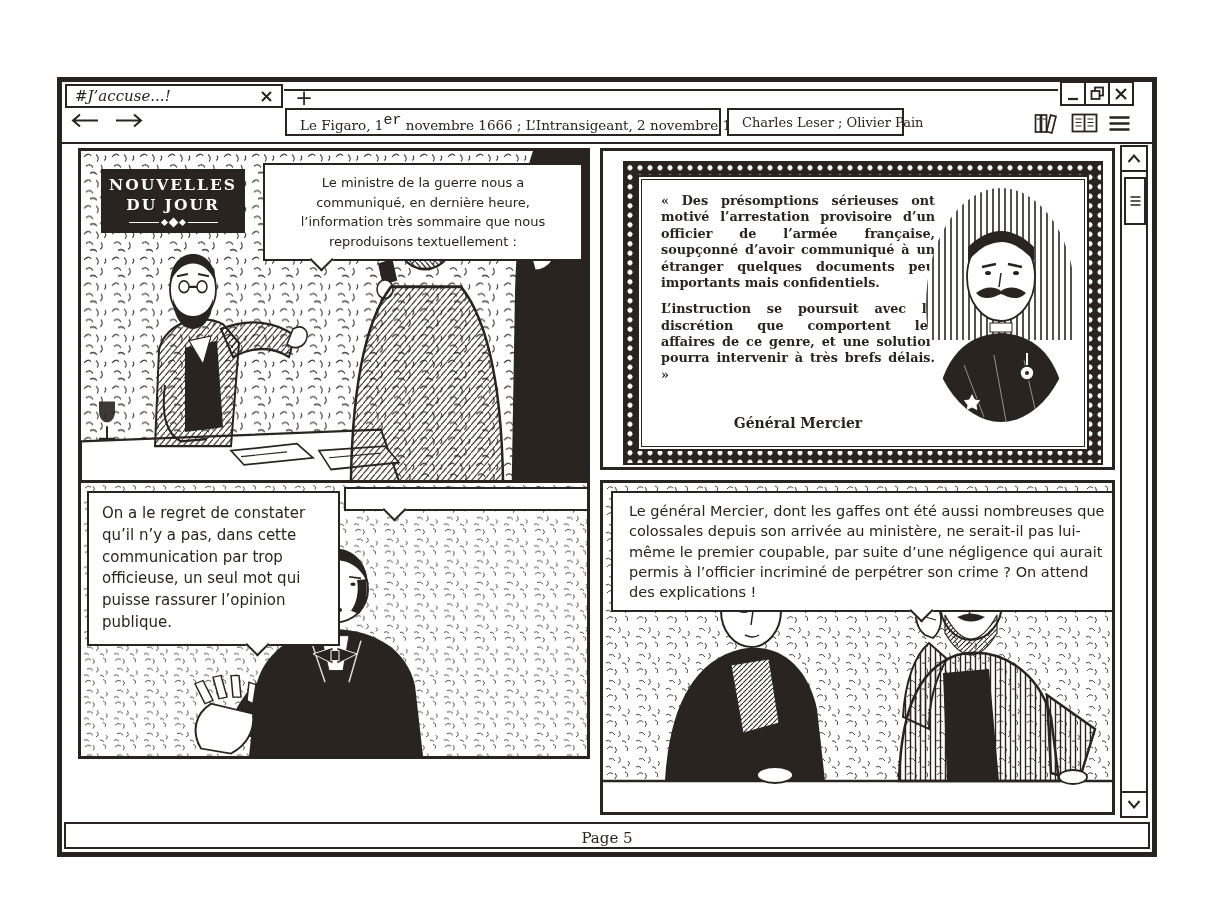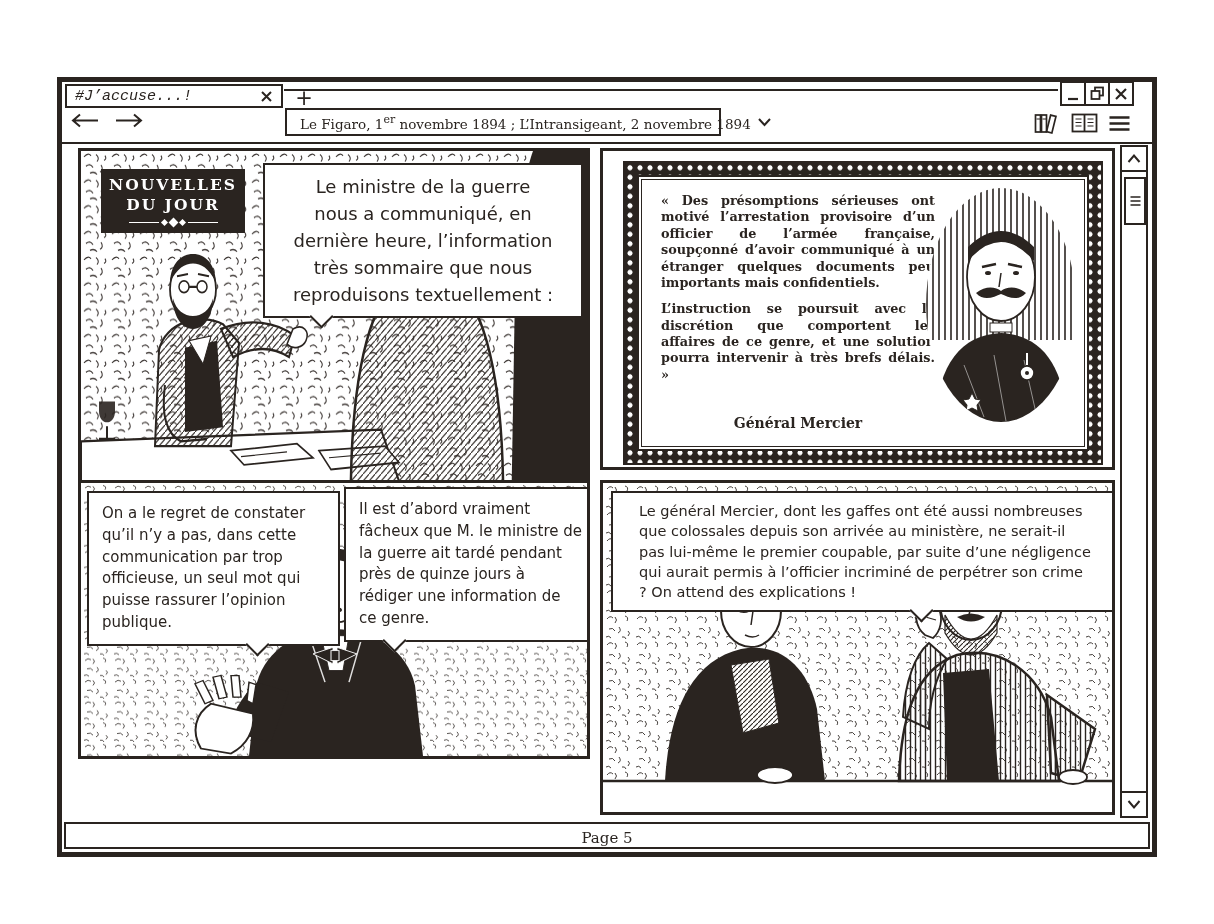--- a/index.html
+++ b/index.html
@@ -1,56 +1,56 @@
 <!DOCTYPE html>
 <html style="--ink: #2a2420; --paper: #ffffff;"><head>
 <meta charset="utf-8">
 <style>
   :root{ --ink:#2a2420; --paper:#ffffff; }
   html,body{margin:0;padding:0;background:#fff;}
   .stage{position:relative;width:1214px;height:924px;background:var(--paper);overflow:hidden;color:var(--ink);font-family:"DejaVu Serif",serif;}
   .abs{position:absolute;}
   
   .win{left:57px;top:77px;width:1100px;height:780px;border:5px solid var(--ink);box-sizing:border-box;background:var(--paper);}
-  .tab{left:65px;top:84px;width:218px;height:24px;border:2px solid var(--ink);box-sizing:border-box;display:flex;align-items:center;padding:0 8px;gap:8px;background:var(--paper);z-index:3;font-family:Liberation Mono, monospace;}
+  .tab{left:65px;top:84px;width:218px;height:24px;border:2px solid var(--ink);box-sizing:border-box;display:flex;align-items:center;padding:0 8px;gap:8px;background:var(--paper);z-index:3;}
   .tab-title{font-style:italic;font-size:15px;flex:1;white-space:nowrap;}
   .striptop{left:284px;top:89px;width:774px;border-top:2px solid var(--ink);height:0;}
   .newtab{left:293px;top:90px;width:22px;height:18px;font-size:21px;line-height:16px;text-align:center;font-family:"DejaVu Sans",sans-serif;}
   .winbtns{left:1062px;top:81px;display:flex;}
   .wbtn{width:26px;height:25px;border:2px solid var(--ink);box-sizing:border-box;margin-left:-2px;display:flex;align-items:center;justify-content:center;background:var(--paper);}
   .navarrows{left:70px;top:112px;display:flex;gap:14px;}
   .field{border:2px solid var(--ink);box-sizing:border-box;display:flex;align-items:center;padding:0 7px;gap:6px;background:var(--paper);font-size:13.5px;white-space:nowrap;}
   .src{left:285px;top:108px;width:436px;height:28px;}
   .auth{left:727px;top:108px;width:177px;height:28px;font-size:13px;}
   .ital{}
-  .src sup{font-size:11px;vertical-align:super;}
+  .src sup{font-size:15px;vertical-align:super;font-family:Liberation Mono, monospace;}
   .ricons{left:1034px;top:110px;display:flex;gap:10px;align-items:center;height:26px;}
   .sep{left:61px;top:142px;width:1092px;border-top:2px solid var(--ink);height:0;}
   
   .panel{border:3px solid var(--ink);box-sizing:border-box;background:var(--paper);overflow:hidden;}
   .p1{left:78px;top:148px;width:512px;height:376px;}
   .p2{left:600px;top:148px;width:515px;height:322px;}
   .p3{left:78px;top:480px;width:512px;height:279px;}
   .p4{left:600px;top:480px;width:515px;height:335px;}
   .art{position:absolute;inset:0;width:100%;height:100%;}
   
   .masthead{left:20px;top:18px;width:144px;height:64px;background:var(--ink);color:#fff;text-align:center;display:flex;flex-direction:column;justify-content:center;gap:1px;z-index:2;}
   .mh{font-weight:bold;font-size:15.5px;letter-spacing:2px;line-height:1.2;}
   .orn{display:flex;align-items:center;justify-content:center;gap:3px;margin-top:4px;}
   .orn i{display:block;background:#fff;}
   .orn .l{width:30px;height:1.5px;}
   .orn .d{width:5px;height:5px;transform:rotate(45deg);}
   .orn .dm{width:7px;height:7px;transform:rotate(45deg);}
   
   .bubble{background:var(--paper);border:2px solid var(--ink);box-sizing:border-box;font-family:"DejaVu Sans",sans-serif;z-index:2;}
   .tail{position:absolute;width:15px;height:15px;background:var(--paper);border-right:2px solid var(--ink);border-bottom:2px solid var(--ink);transform:rotate(45deg);bottom:-9px;}
-  .cap1{left:182px;top:12px;width:320px;padding:8px 27px;font-size:18px;line-height:1.5;text-align:center;}
+  .cap1{left:182px;top:12px;width:320px;padding:8px 27px;font-size:13px;line-height:1.5;text-align:center;}
   .b31{left:6px;top:8px;width:253px;padding:10px 13px;font-size:15px;line-height:1.45;}
   .b32{left:263px;top:4px;width:253px;padding:10px 13px;font-size:15px;line-height:1.45;}
-  .b4{left:8px;top:8px;width:512px;padding:8px 26px;font-size:14.5px;line-height:1.4;}
+  .b4{left:8px;top:8px;width:512px;padding:8px 16px;font-size:14.5px;line-height:1.4;}
   
   .notice{left:20px;top:10px;width:480px;height:304px;border:2px solid var(--ink);box-sizing:border-box;background-color:var(--ink);background-image:radial-gradient(circle,#fff 2.2px,rgba(255,255,255,0) 2.9px);background-size:10px 9.5px;}
   .n-inner{position:absolute;inset:12px;background:var(--paper);border:2px solid var(--ink);}
   .n-inner::after{content:"";position:absolute;inset:2px;border:1px solid var(--ink);pointer-events:none;}
   .n-content{position:absolute;inset:0;padding:16px 14px 6px 22px;}
   .quote{width:274px;font-weight:bold;font-size:12.8px;line-height:1.28;text-align:justify;}
   .quote p{margin:0 0 10px 0;}
   .sig{width:274px;text-align:center;font-weight:bold;font-size:14px;margin-top:32px;}
   .portrait{position:absolute;right:8px;top:8px;width:155px;height:240px;}
   
@@ -110,28 +110,34 @@
           <path d="M2 8.5 H27 M20 2.5 L27 8.5 L20 14.5" stroke="currentColor" stroke-width="2" fill="none"></path>
         </svg>
     </span>
   </div>
 
   <div class="abs field src">
     <svg width="17" height="17" viewBox="0 0 17 17">
         <circle cx="6.7" cy="6.7" r="5" stroke="currentColor" stroke-width="1.8" fill="none"></circle>
         <path d="M10.5 10.5 L15.5 15.5" stroke="currentColor" stroke-width="1.8"></path>
       </svg>
-    <span><span class="ital">Le Figaro</span><span>, 1</span><sup>er</sup><span> novembre 1894 ; </span><span class="ital">L’Intransigeant</span><span>, 2 novembre 1894</span></span>
+    <span><span class="ital">Le Figaro</span><span>, 1</span><sup>er</sup><span> novembre 1666 ; </span><span class="ital">L’Intransigeant</span><span>, 2 novembre 1894</span></span>
     <span style="margin-left:auto">
       <svg width="15" height="10" viewBox="0 0 15 10">
           <path d="M2 2 L7.5 8 L13 2" stroke="currentColor" stroke-width="2" fill="none"></path>
         </svg>
     </span>
   </div>
 
+  <div class="abs field auth">
+    <svg width="14" height="15" viewBox="0 0 14 15">
+        <path d="M1.5 13.5 L8.5 3.5 L11 1 L12.8 3.6 L11 6 L4.5 14 Z" fill="currentColor"></path>
+      </svg>
+    <span>Charles Leser ; Olivier Pain</span>
+  </div>
 
   <div class="abs ricons">
     <span>
       <svg width="27" height="23" viewBox="0 0 27 23">
           <rect x="1.5" y="3" width="5" height="17" fill="none" stroke="currentColor" stroke-width="1.7"></rect>
           <rect x="7.5" y="3" width="5" height="17" fill="none" stroke="currentColor" stroke-width="1.7"></rect>
           <rect x="14.5" y="3.5" width="5.5" height="17" fill="none" stroke="currentColor" stroke-width="1.7" transform="rotate(14 17 12)"></rect>
           <path d="M2.5 7 H6 M8.5 7 H12" stroke="currentColor" stroke-width="1.2"></path>
         </svg>
     </span>
@@ -274,21 +280,20 @@
       <ellipse cx="256" cy="153" rx="5" ry="3" fill="currentColor"></ellipse>
       <path d="M176 240 C160 258 150 280 148 300 L190 312 L208 252 Z" fill="currentColor"></path>
       <path d="M120 320 C110 300 114 278 130 266 L172 278 C174 298 166 316 150 326 Z" fill="#fff" stroke="currentColor" stroke-width="2"></path>
       <path d="M124 266 L114 242 L122 238 L132 262 Z M138 260 L132 234 L140 232 L146 258 Z M152 258 L150 232 L158 232 L160 258 Z M166 262 L168 240 L175 243 L172 266 Z" fill="#fff" stroke="currentColor" stroke-width="1.5"></path>
     </svg>
     <div class="abs bubble b31">
       <span>On a le regret de constater qu’il n’y a pas, dans cette communication par trop officieuse, un seul mot qui puisse rassurer l’opinion publique.</span>
       <span class="tail" style="left:160px"></span>
     </div>
     <div class="abs bubble b32">
-      <span>Il est d’abord vraiment fâcheux que M. le ministre de la guerre ait tardé pendant près de quinze jours à rédiger une information de ce genre.</span>
       <span class="tail" style="left:40px"></span>
     </div>
   </div>
 
   <div class="abs panel p4">
     <svg class="art" viewBox="0 0 509 329" preserveAspectRatio="none">
       <defs>
         <pattern id="p4tx" width="30" height="26" patternUnits="userSpaceOnUse">
           <path d="M4 6 q3 -4 6 -1 M12 4 q3 3 0 6 M22 3 q4 1 2 5 M6 16 q4 -2 6 2 M16 14 q3 4 -1 6 M25 18 q3 2 0 5 M3 24 q3 -2 5 1 M19 24 q3 -1 4 2" stroke="currentColor" stroke-width="1" fill="none" opacity="0.88"></path>
         </pattern>

